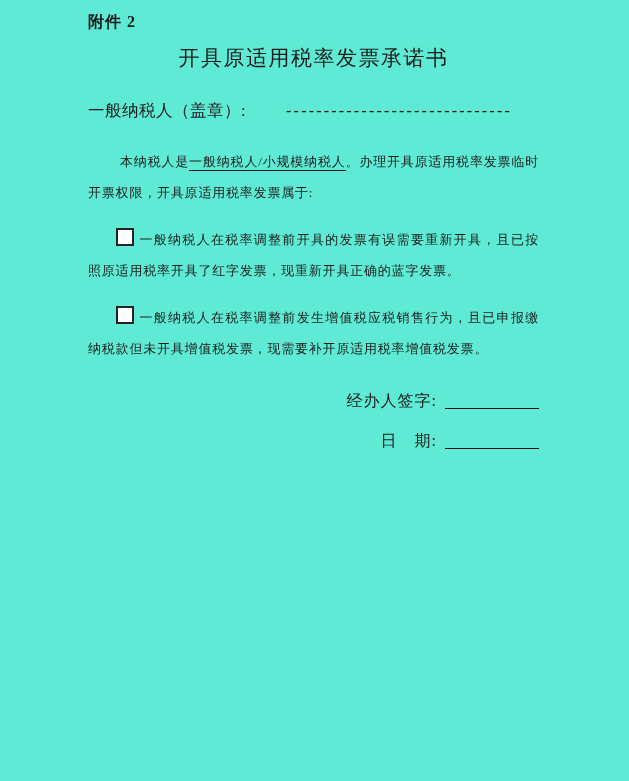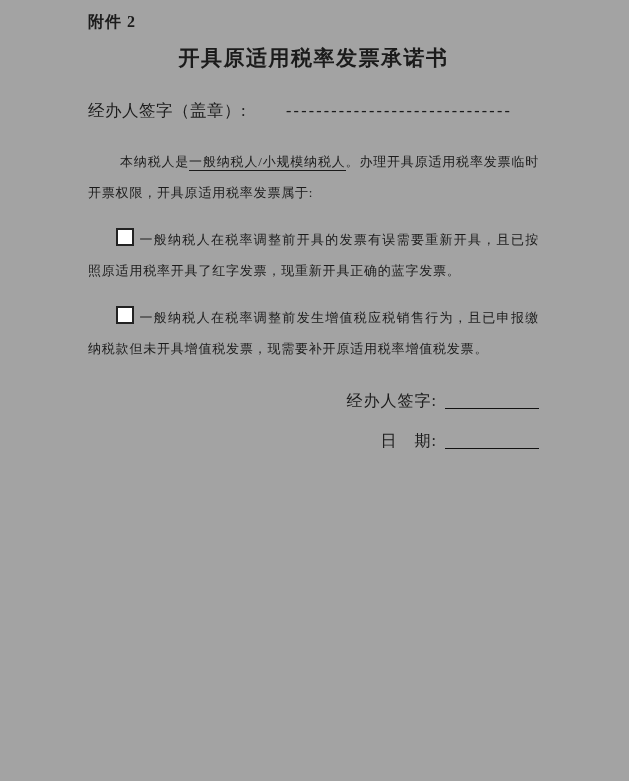--- a/index.html
+++ b/index.html
@@ -1,32 +1,32 @@
 <!DOCTYPE html>
 <html><head>
 <meta charset="utf-8">
 <style>
   * { margin: 0; padding: 0; box-sizing: border-box; }
   html, body { width: 629px; height: 781px; }
   body { background: #f2f2f2; font-family: "Liberation Serif", "DejaVu Serif", serif; }
   .page {
     width: 629px; height: 781px;
-    background: #a3a3a3;
+    background: #5eead4;
     color: #1b1b1b;
     padding: 12px 90px 0 88px;
     overflow: hidden;
     position: relative;
   }
   .attachment {
     font-size: 16px; font-weight: bold; letter-spacing: 1px; line-height: 20px;
   }
   .title {
     margin-top: 12px;
     text-align: center;
-    font-size: 21px; font-weight: bold; letter-spacing: 1.5px; line-height: 28px;
+    font-size: 21px; font-weight: normal; letter-spacing: 1.5px; line-height: 28px;
   }
   .field-row {
     font-size: 16.5px; letter-spacing: 0.5px; line-height: 22px;
     white-space: nowrap;
   }
   .field-row.first { margin-top: 36px; }
   .field-row.second { margin-top: 28px; }
   .blank-dashes {
     letter-spacing: 2.2px; font-size: 16px;
   }
@@ -70,21 +70,21 @@
 <body>
 
 <div class="page">
 
   <div class="attachment">附件 2</div>
 
   <h1 class="title">开具原适用税率发票承诺书</h1>
 
 
   <div class="field-row second">
-    <span>经办人签字（盖章）:</span><span class="blank-dashes">------------------------------</span>
+    <span>一般纳税人（盖章）:</span><span class="blank-dashes">------------------------------</span>
   </div>
 
   <p class="body-text intro">
     <span>本纳税人是</span><span class="underlined-choice">一般纳税人/小规模纳税人</span><span>。办理开具原适用税率发票临时开票权限，开具原适用税率发票属于:</span>
   </p>
 
   <p class="body-text option-item">
     <span class="checkbox"></span><span>一般纳税人在税率调整前开具的发票有误需要重新开具，且已按照原适用税率开具了红字发票，现重新开具正确的蓝字发票。</span>
   </p>
 

